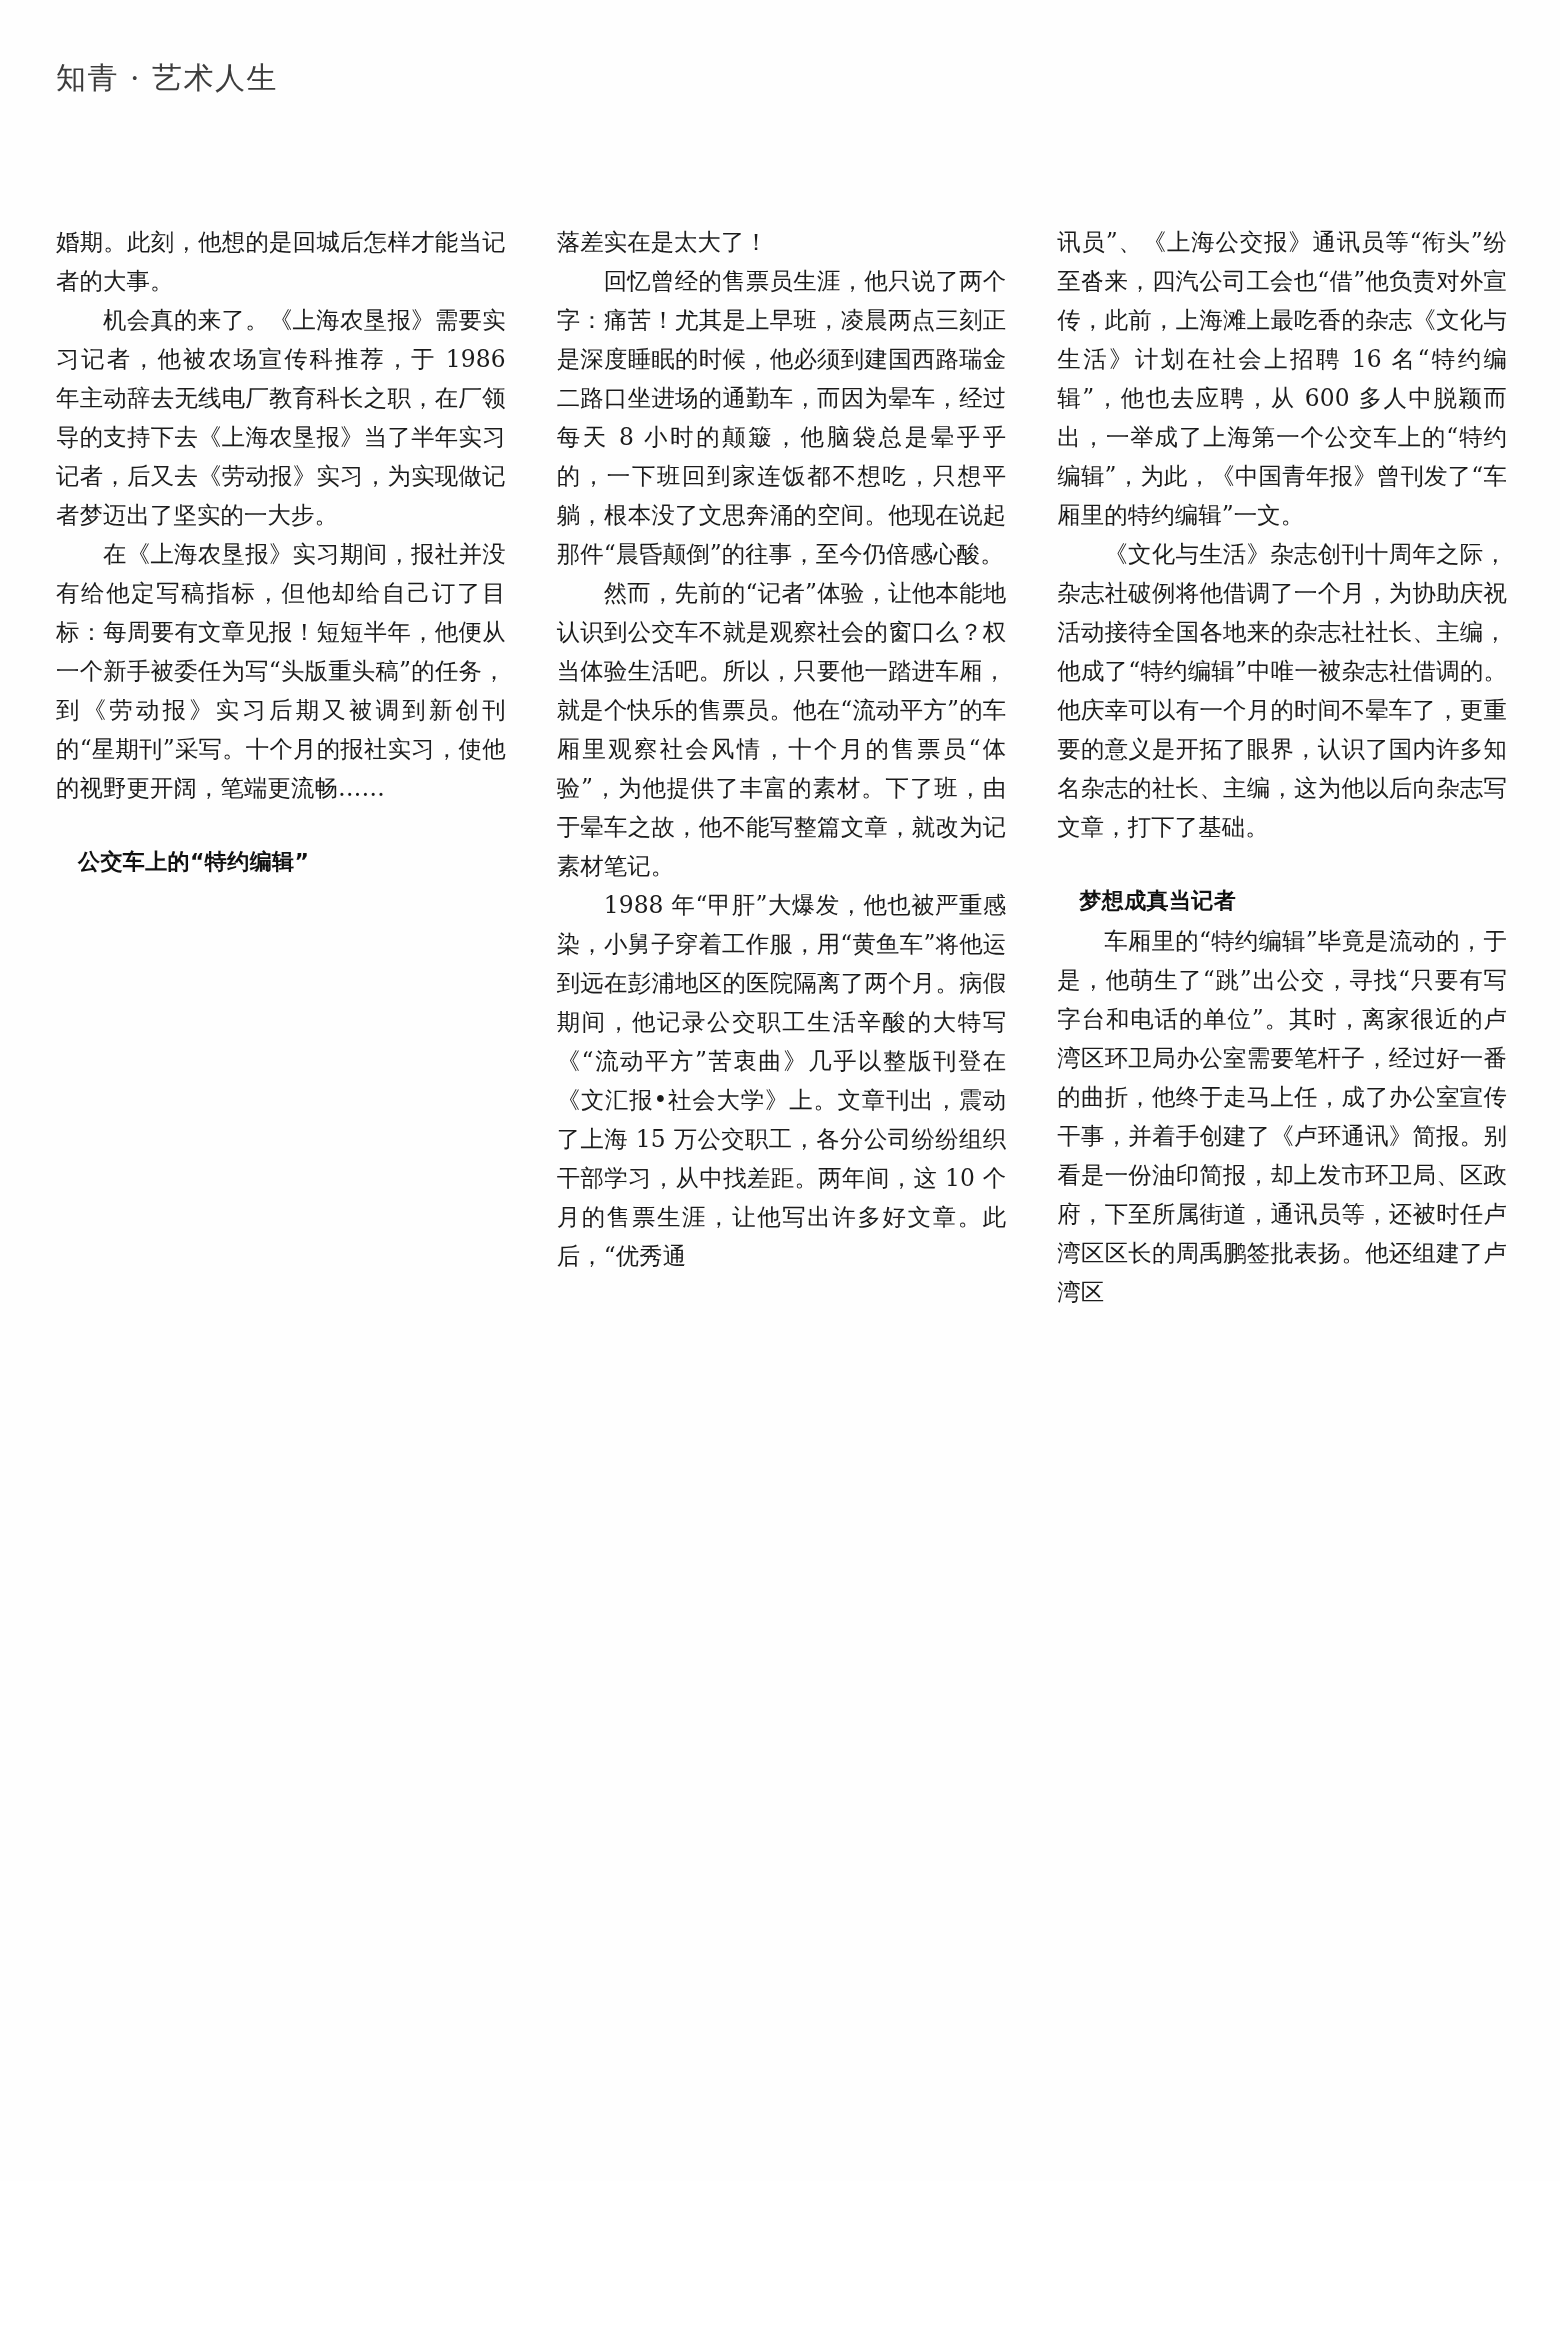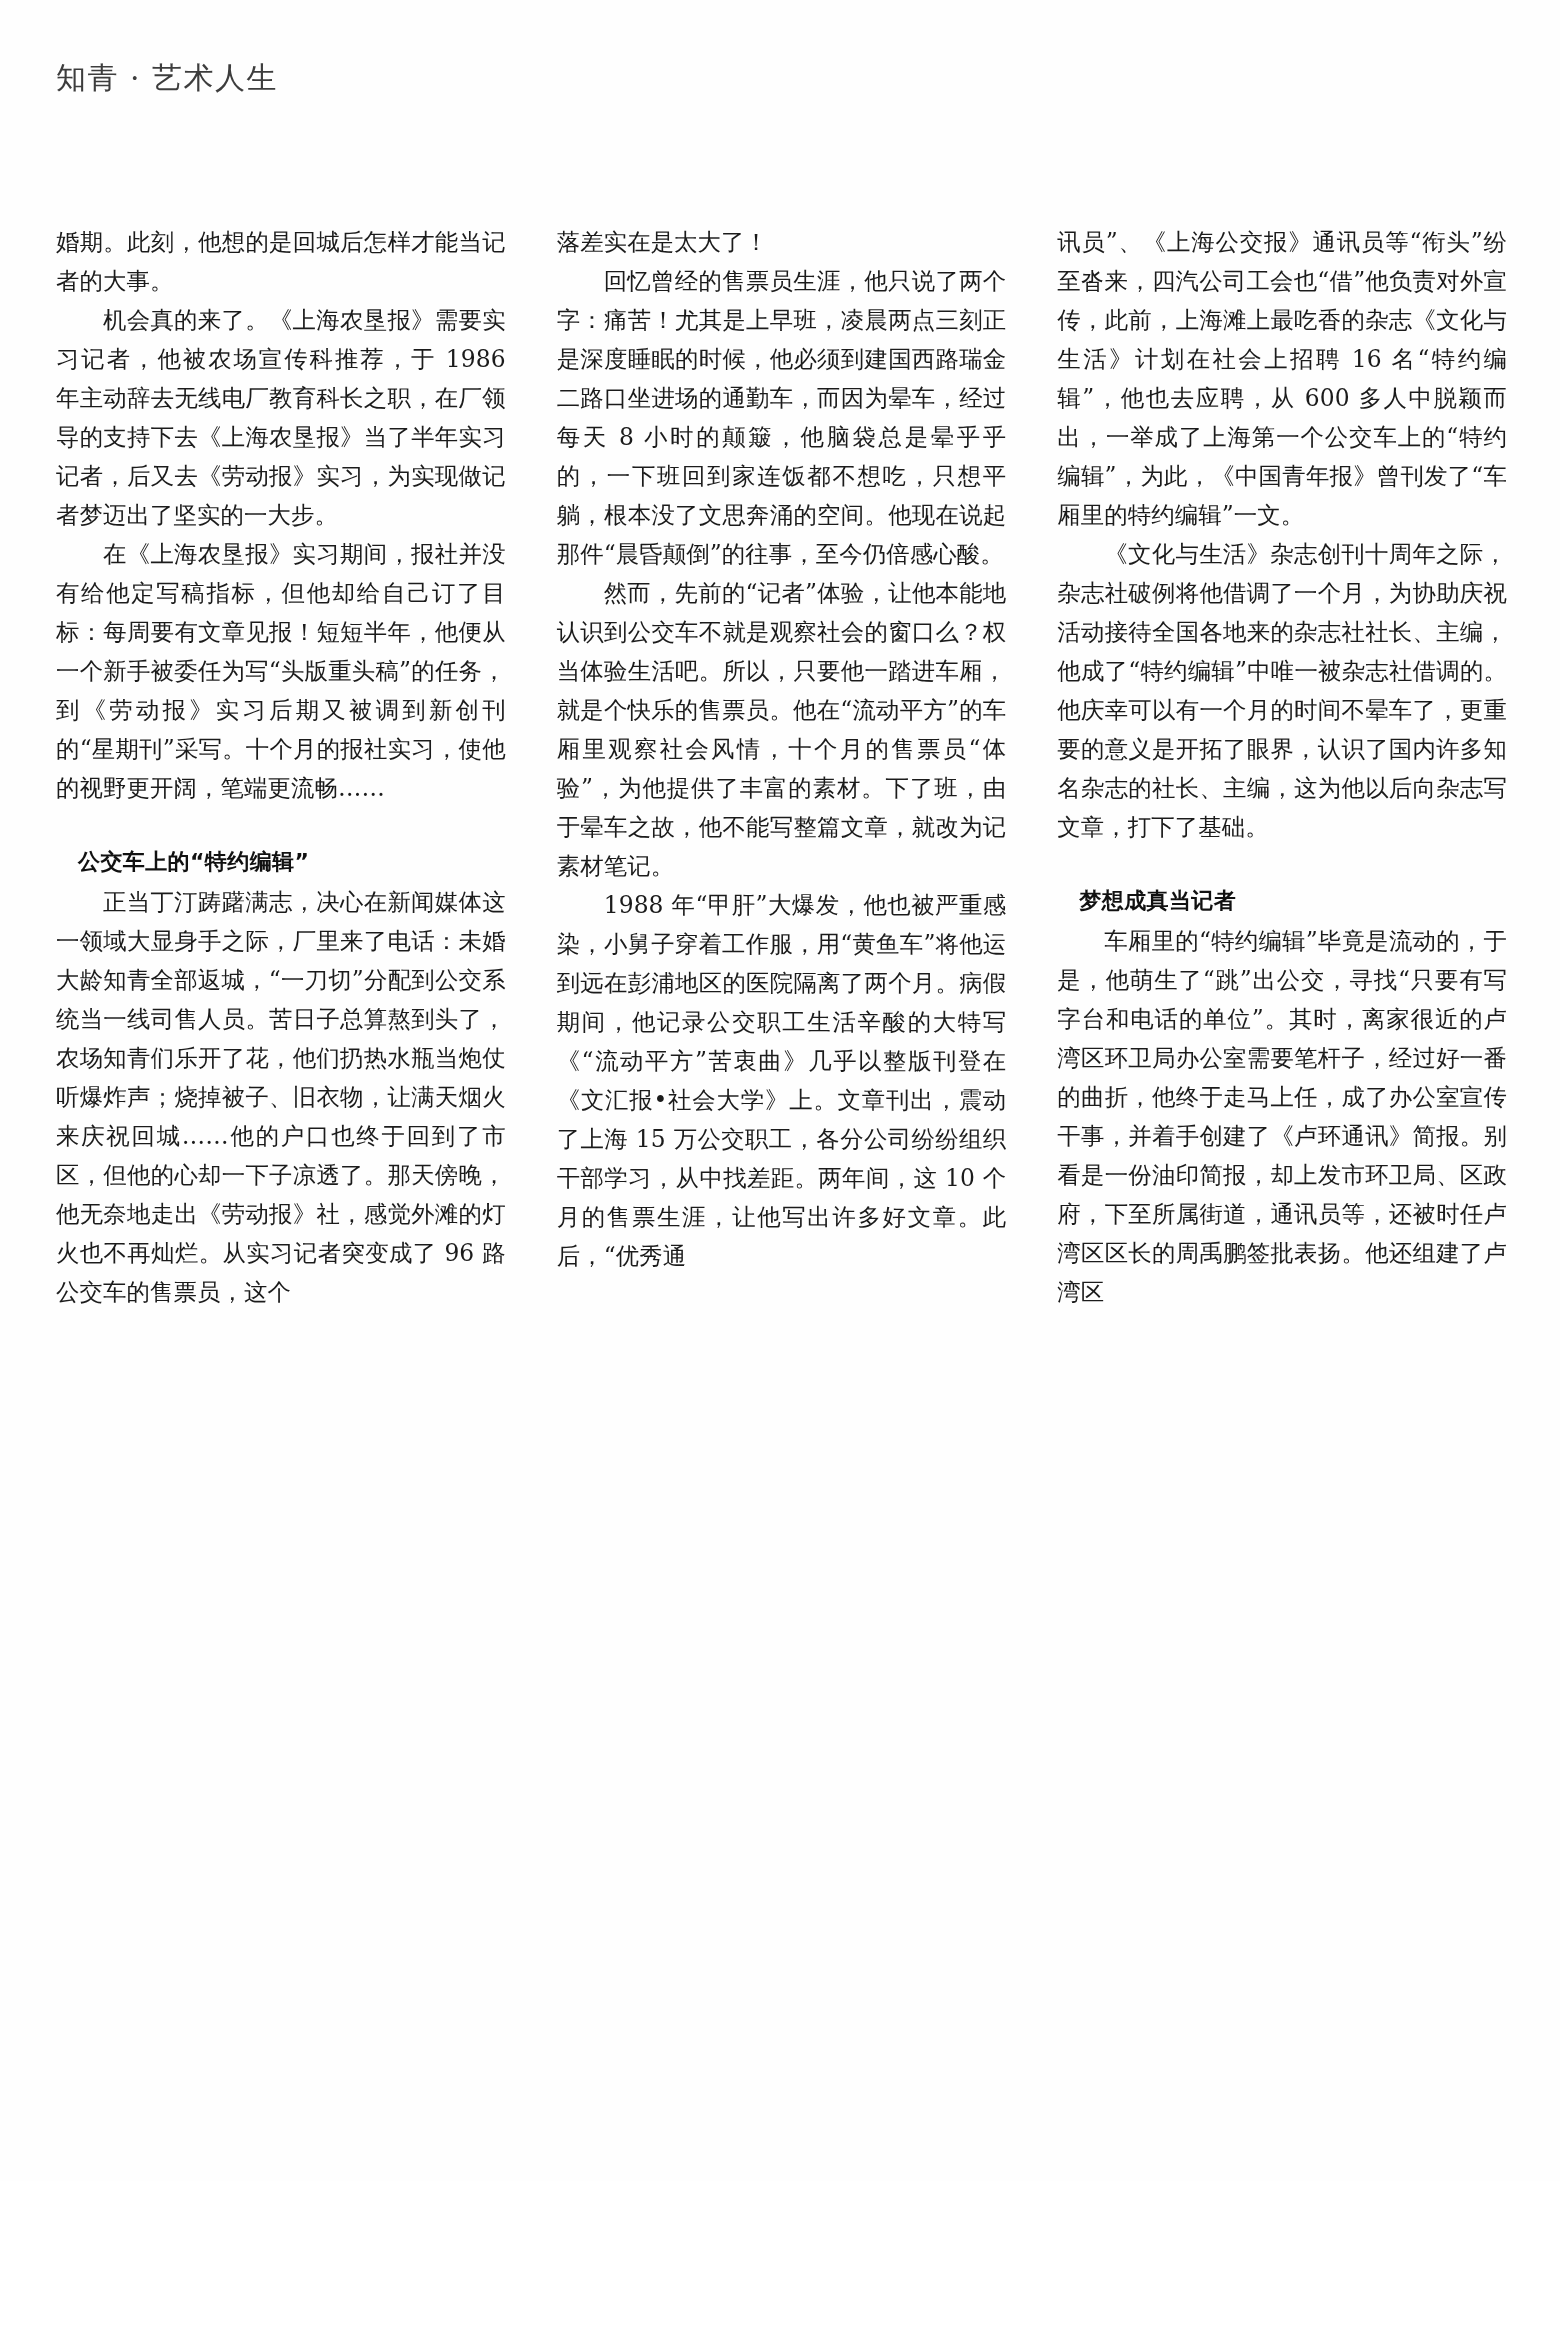--- a/index.html
+++ b/index.html
@@ -105,21 +105,20 @@
   <div class="header">
     <div class="header-title">知青 · 艺术人生</div>
   </div>
 
   <div class="columns">
     <div class="column">
       <p class="para">婚期。此刻，他想的是回城后怎样才能当记者的大事。</p>
       <p class="para indent">机会真的来了。《上海农垦报》需要实习记者，他被农场宣传科推荐，于 1986 年主动辞去无线电厂教育科长之职，在厂领导的支持下去《上海农垦报》当了半年实习记者，后又去《劳动报》实习，为实现做记者梦迈出了坚实的一大步。</p>
       <p class="para indent">在《上海农垦报》实习期间，报社并没有给他定写稿指标，但他却给自己订了目标：每周要有文章见报！短短半年，他便从一个新手被委任为写“头版重头稿”的任务，到《劳动报》实习后期又被调到新创刊的“星期刊”采写。十个月的报社实习，使他的视野更开阔，笔端更流畅……</p>
       <h3 class="subhead">公交车上的“特约编辑”</h3>
-      <p class="para indent">正当丁汀踌躇满志，决心在新闻媒体这一领域大显身手之际，厂里来了电话：未婚大龄知青全部返城，“一刀切”分配到公交系统当一线司售人员。苦日子总算熬到头了，农场知青们乐开了花，他们扔热水瓶当炮仗听爆炸声；烧掉被子、旧衣物，让满天烟火来庆祝回城……他的户口也终于回到了市区，但他的心却一下子凉透了。那天傍晚，他无奈地走出《劳动报》社，感觉外滩的灯火也不再灿烂。从实习记者突变成了 96 路公交车的售票员，这个</p>
     </div>
 
     <div class="column">
       <p class="para">落差实在是太大了！</p>
       <p class="para indent">回忆曾经的售票员生涯，他只说了两个字：痛苦！尤其是上早班，凌晨两点三刻正是深度睡眠的时候，他必须到建国西路瑞金二路口坐进场的通勤车，而因为晕车，经过每天 8 小时的颠簸，他脑袋总是晕乎乎的，一下班回到家连饭都不想吃，只想平躺，根本没了文思奔涌的空间。他现在说起那件“晨昏颠倒”的往事，至今仍倍感心酸。</p>
       <p class="para indent">然而，先前的“记者”体验，让他本能地认识到公交车不就是观察社会的窗口么？权当体验生活吧。所以，只要他一踏进车厢，就是个快乐的售票员。他在“流动平方”的车厢里观察社会风情，十个月的售票员“体验”，为他提供了丰富的素材。下了班，由于晕车之故，他不能写整篇文章，就改为记素材笔记。</p>
       <p class="para indent">1988 年“甲肝”大爆发，他也被严重感染，小舅子穿着工作服，用“黄鱼车”将他运到远在彭浦地区的医院隔离了两个月。病假期间，他记录公交职工生活辛酸的大特写《“流动平方”苦衷曲》几乎以整版刊登在《文汇报•社会大学》上。文章刊出，震动了上海 15 万公交职工，各分公司纷纷组织干部学习，从中找差距。两年间，这 10 个月的售票生涯，让他写出许多好文章。此后，“优秀通</p>
     </div>
 
     <div class="column">

